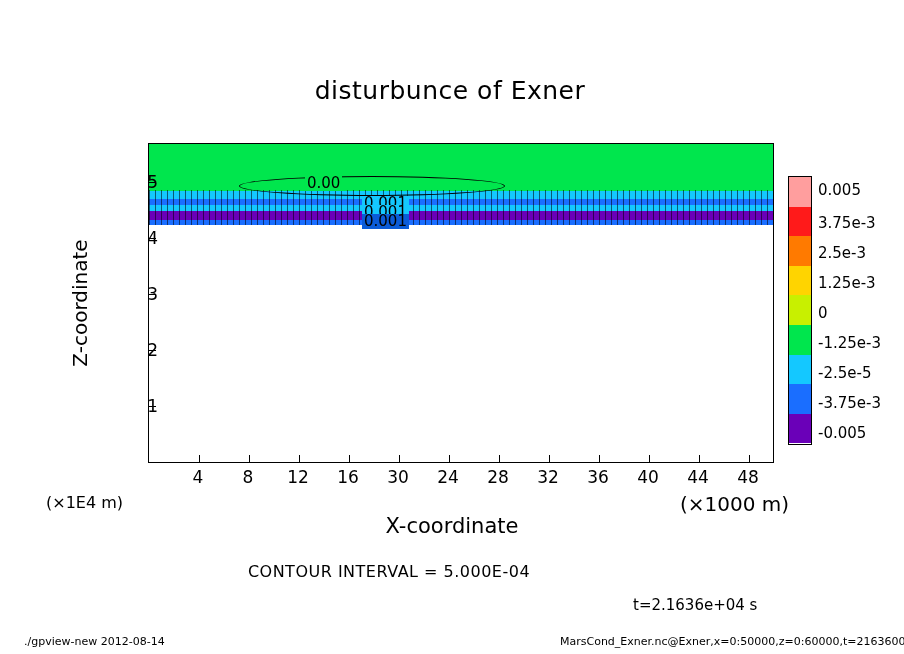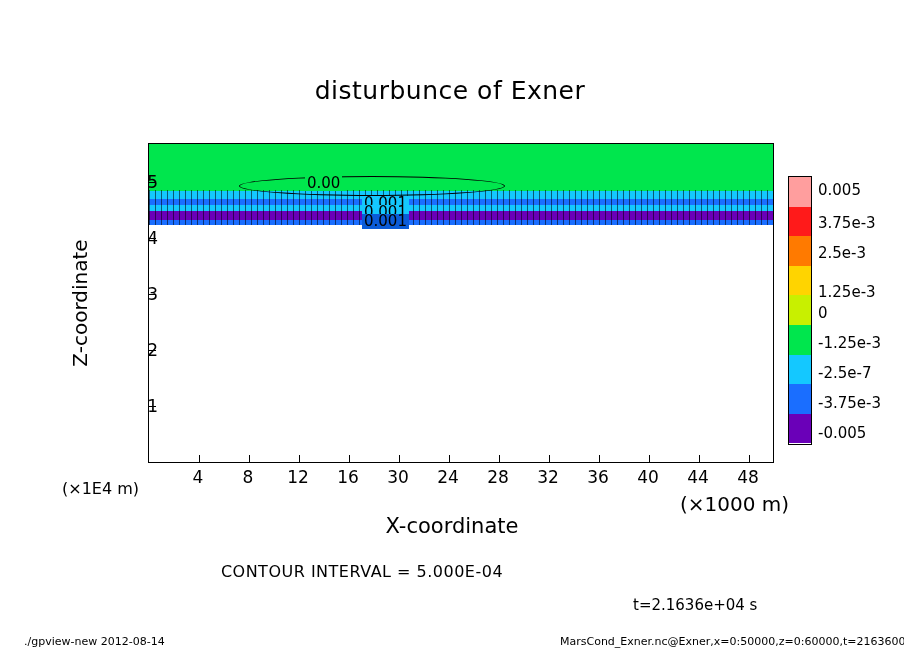--- a/index.html
+++ b/index.html
@@ -56,24 +56,24 @@
   .ylab{position:absolute;font-size:17px;text-align:right;transform:translateY(-50%);}
 
   #y-axis-title{
     left:80px;top:303px;font-size:20px;
     transform:translate(-50%,-50%) rotate(-90deg);
     white-space:nowrap;
   }
   #x-axis-title{
     left:0;top:514px;width:904px;text-align:center;font-size:21px;
   }
-  #x-unit-left{left:46px;top:479px;font-size:16px;margin-left:16px;}
+  #x-unit-left{left:46px;top:493px;font-size:16px;}
   #x-unit-right{left:680px;top:492px;font-size:20px;}
 
-  #contour-interval{left:0;top:562px;width:724px;text-align:center;font-size:16px;letter-spacing:0.5px;}
+  #contour-interval{left:0;top:562px;width:724px;text-align:center;font-size:16px;letter-spacing:0.5px;padding-left:27px;}
   #time-stamp{left:633px;top:596px;font-size:15px;}
 
   #footer-left{left:24px;top:635px;font-size:11px;color:#000;}
   #footer-right{left:560px;top:635px;font-size:11px;color:#000;}
 
   
   #colorbar{
     left:788px;top:176px;width:24px;height:269px;
     border:1px solid #000;box-sizing:border-box;overflow:hidden;
   }
@@ -156,24 +156,24 @@
   <div class="cb-cell" style="height:29.6px;background:#c8f000;"></div>
   <div class="cb-cell" style="height:29.6px;background:#00e64d;"></div>
   <div class="cb-cell" style="height:29.6px;background:#14c8ff;"></div>
   <div class="cb-cell" style="height:29.6px;background:#1a6eff;"></div>
   <div class="cb-cell" style="height:29.6px;background:#6a00b8;"></div>
 </div>
 
 <div class="abs cb-label" style="top:190px;">0.005</div>
 <div class="abs cb-label" style="top:223px;">3.75e-3</div>
 <div class="abs cb-label" style="top:253px;">2.5e-3</div>
-<div class="abs cb-label" style="top:283px;margin-top:9px;">1.25e-3</div>
+<div class="abs cb-label" style="top:283px;">1.25e-3</div>
 <div class="abs cb-label" style="top:313px;">0</div>
 <div class="abs cb-label" style="top:343px;">-1.25e-3</div>
-<div class="abs cb-label" style="top:373px;">-2.5e-7</div>
+<div class="abs cb-label" style="top:373px;">-2.5e-5</div>
 <div class="abs cb-label" style="top:403px;">-3.75e-3</div>
 <div class="abs cb-label" style="top:433px;">-0.005</div>
 
 <div class="abs" id="contour-interval">CONTOUR INTERVAL = 5.000E-04</div>
 <div class="abs" id="time-stamp">t=2.1636e+04 s</div>
 
 <div class="abs" id="footer-left">./gpview-new  2012-08-14</div>
 <div class="abs" id="footer-right">MarsCond_Exner.nc@Exner,x=0:50000,z=0:60000,t=2163600</div>
 
 </body></html>

